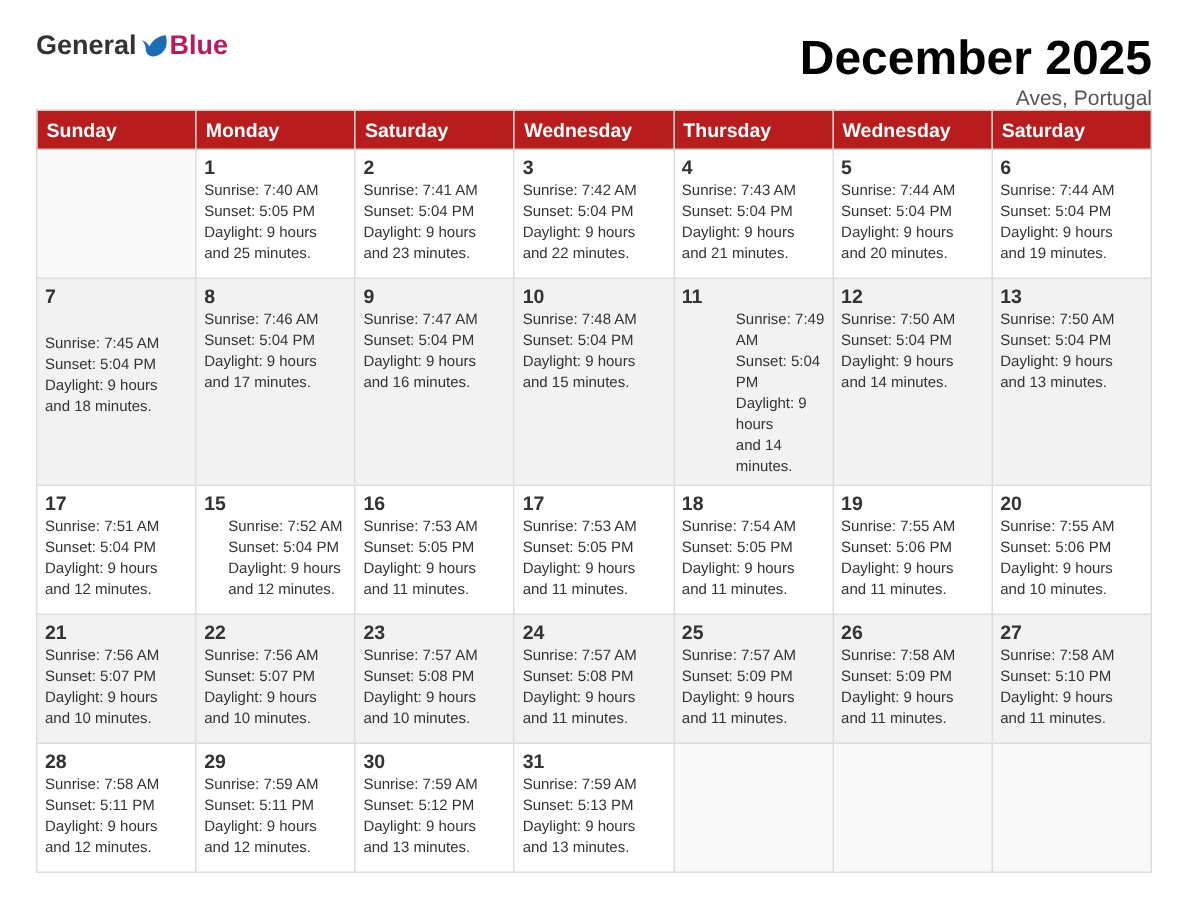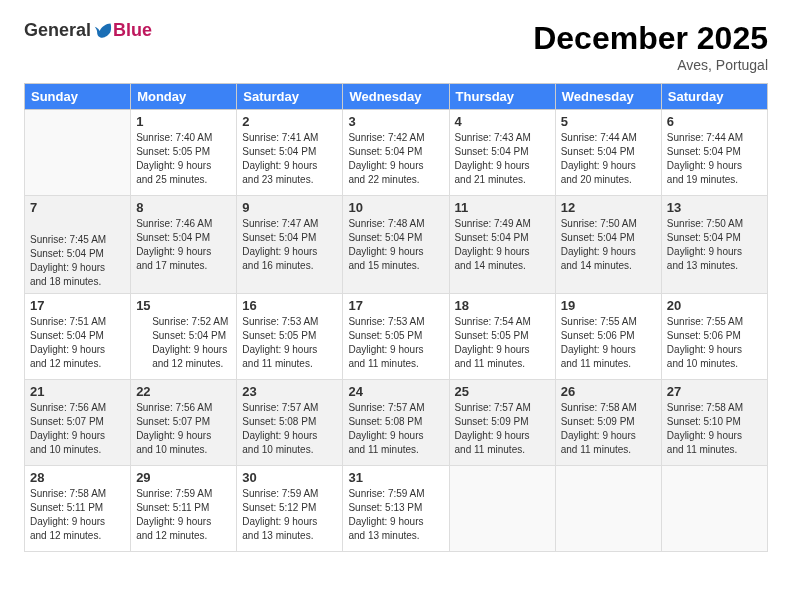--- a/index.html
+++ b/index.html
@@ -13,21 +13,20 @@
     .page {
       width: 792px;
       height: 612px;
       padding: 20px 24px;
       background: #fff;
     }
     .header {
       display: flex;
       justify-content: space-between;
       align-items: flex-start;
-      margin-bottom: 10px;
     }
     .logo {
       display: flex;
       flex-direction: column;
       align-items: flex-start;
     }
     .logo-text {
       display: flex;
       align-items: center;
     }
@@ -57,21 +56,21 @@
     .subtitle {
       font-size: 14px;
       color: #555;
     }
     .calendar {
       width: 100%;
       border-collapse: collapse;
       table-layout: fixed;
     }
     .calendar th {
-      background-color: #3b82f6;
+      background-color: #b91c1c;
       color: #fff;
       text-align: left;
       padding: 5px 6px;
       font-size: 13px;
       font-weight: bold;
       border: 1px solid #ccc;
     }
     .calendar td {
       vertical-align: top;
       border: 1px solid #ddd;
@@ -201,21 +200,21 @@
           </td>
           <td>
             <span class="day-num">10</span>
             <div class="day-info" style="white-space: pre-line;">Sunrise: 7:48 AM
 Sunset: 5:04 PM
 Daylight: 9 hours
 and 15 minutes.</div>
           </td>
           <td>
             <span class="day-num">11</span>
-            <div class="day-info" style="white-space: pre-line;">Sunrise: 7:49 AM
+            <div class="day-info" style="white-space: pre-line; margin-left: 36px;">Sunrise: 7:49 AM
 Sunset: 5:04 PM
 Daylight: 9 hours
 and 14 minutes.</div>
           </td>
           <td>
             <span class="day-num">12</span>
             <div class="day-info" style="white-space: pre-line;">Sunrise: 7:50 AM
 Sunset: 5:04 PM
 Daylight: 9 hours
 and 14 minutes.</div>

